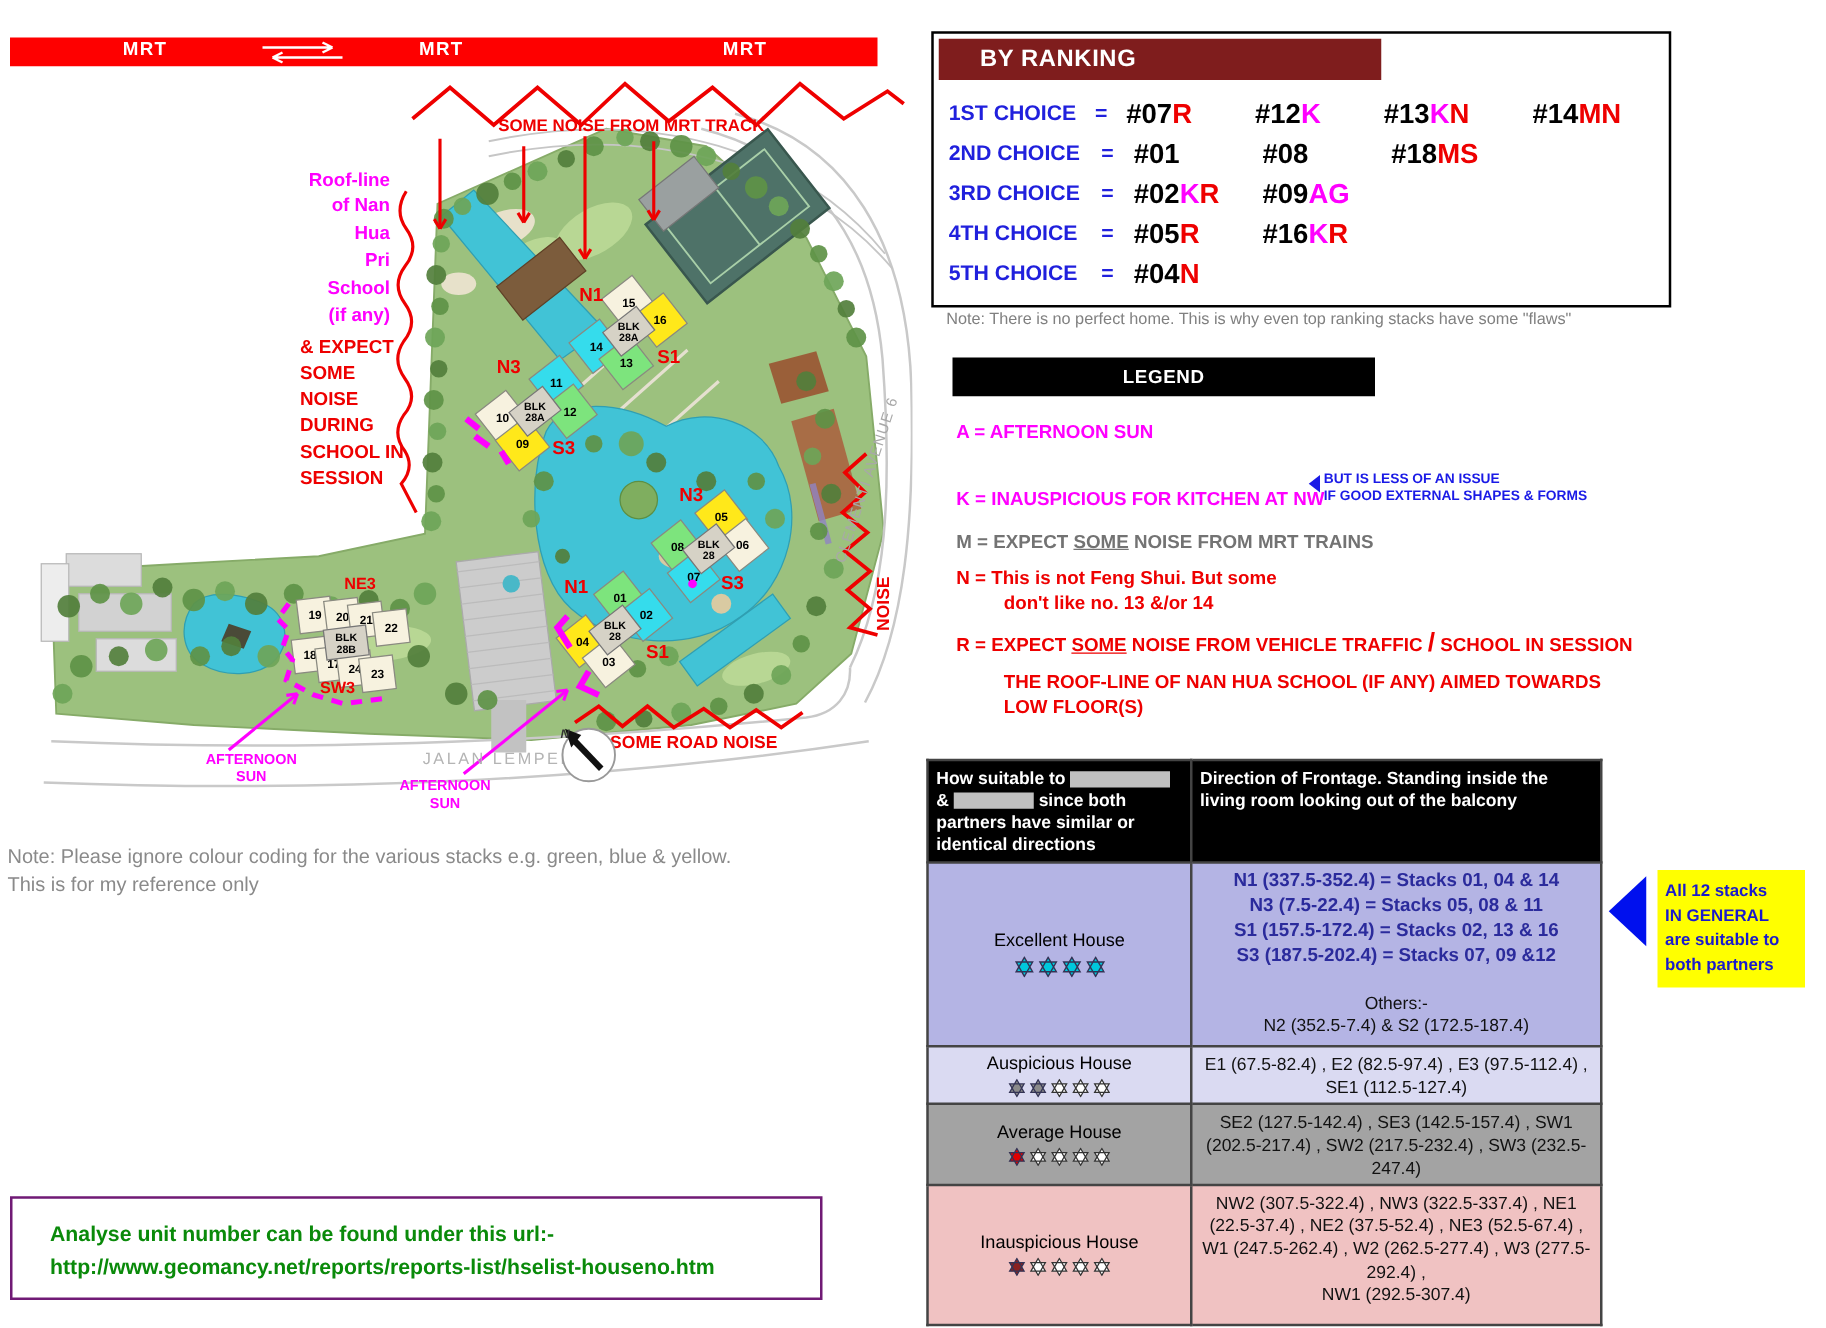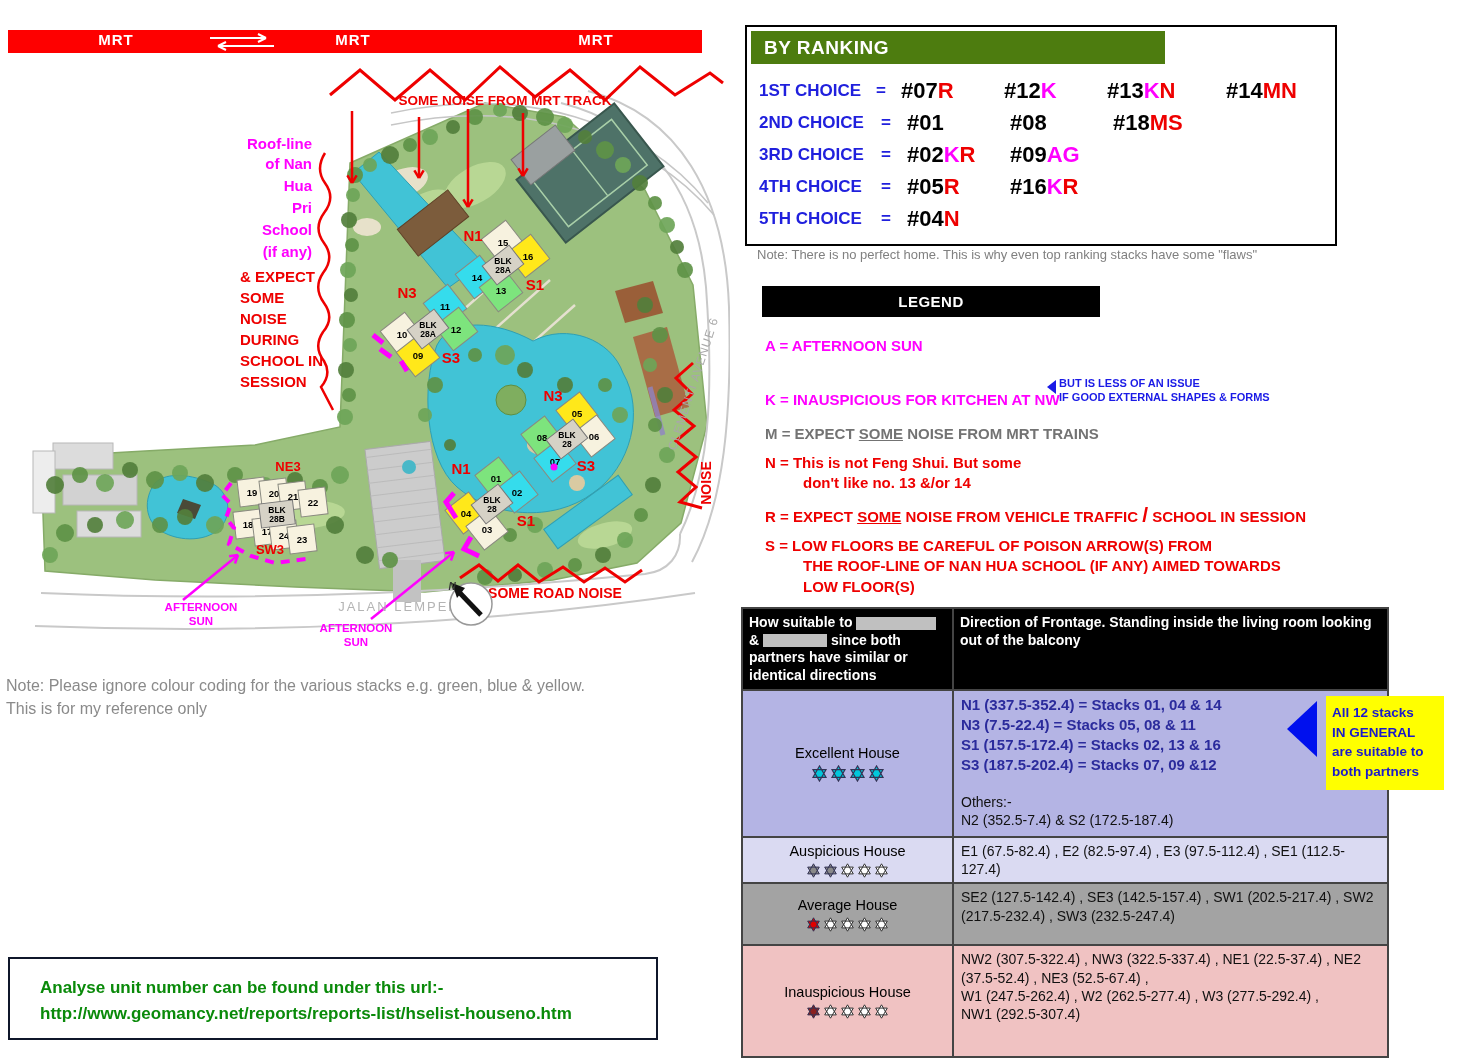--- a/index.html
+++ b/index.html
@@ -15,26 +15,26 @@
   .mrt-label { position:absolute; top:1px; width:62px; text-align:center; color:#fff;
     font-weight:bold; font-size:15px; letter-spacing:1px; }
 
   
   #site-map { left:5px; top:55px; }
   svg text { font-family:"Liberation Sans", sans-serif; }
 
   
   #bottom-note { left:6px; top:674px; font-size:16px; color:#8a8a8a; line-height:1.45;
     white-space:pre-line; }
-  #url-box { left:8px; top:957px; width:650px; height:83px; border:2px solid #0f172a;
+  #url-box { left:8px; top:957px; width:650px; height:83px; border:2px solid #701a75;
     padding:16px 10px 0 30px; color:#0a8a0a; font-weight:bold; font-size:17px; line-height:1.55; }
 
   
   #ranking-box { left:745px; top:25px; width:592px; height:221px; border:2px solid #000; background:#fff; }
-  #ranking-title-bar { position:absolute; left:4px; top:4px; width:414px; height:33px; background:#4d7c0f; }
+  #ranking-title-bar { position:absolute; left:4px; top:4px; width:354px; height:33px; background:#7f1d1d;padding-left:20px; }
   #ranking-title-bar span { display:block; color:#fff; font-weight:bold; font-size:19px;
     line-height:33px; padding-left:13px; letter-spacing:.5px; }
   #ranking-rows { position:absolute; left:12px; top:48px; right:6px; }
   .rank-row { display:flex; align-items:center; height:32px; }
   .rank-label { width:122px; font-size:17px; font-weight:bold; color:#2020dd; }
   .rank-eq { width:26px; font-size:17px; font-weight:bold; color:#2020dd; }
   .rank-entry { min-width:103px; font-size:22px; font-weight:bold; color:#000; white-space:nowrap; }
   #ranking-note { left:757px; top:247px; font-size:13px; color:#808080; }
 
   
@@ -46,29 +46,29 @@
   .seg-u { text-decoration:underline; }
   .seg-big { font-size:21px; }
   #k-annotation { left:1047px; top:377px; display:flex; align-items:flex-start; }
   #k-arrow { width:0; height:0; border-top:7px solid transparent; border-bottom:7px solid transparent;
     border-right:9px solid #1a1ae6; margin-top:3px; margin-right:3px; }
   #k-annotation .k-text { font-size:11px; font-weight:bold; color:#1a1ae6; line-height:1.25;
     white-space:pre-line; }
 
   
   #suit-table-wrap { left:741px; top:607px; }
-  table#suitability-table { border-collapse:collapse; width:648px; table-layout:fixed; }
+  table#suitability-table { border-collapse:collapse; width:541px; table-layout:fixed; }
   #suitability-table th, #suitability-table td { border:2px solid #444; }
   #suitability-table th { background:#000; color:#fff; font-size:14px; font-weight:bold;
     text-align:left; vertical-align:top; padding:5px 6px; line-height:1.25; }
   th.col1 { width:211px; }
   .redact { display:inline-block; background:#c0c0c0; height:13px; vertical-align:middle; }
   .redact.r1 { width:80px; } .redact.r2 { width:64px; }
   td.label-cell { text-align:center; vertical-align:middle; font-size:14.5px; padding:1px; }
-  td.content-cell { vertical-align:top; padding:4px 7px; font-size:14px; line-height:1.3; }
+  td.content-cell { vertical-align:top; padding:4px 7px; font-size:14px; line-height:1.3;text-align:center; }
   .bold-line { color:#2b2b9c; font-weight:bold; font-size:15px; line-height:1.33; }
   .plain-line { color:#111; }
   .spacer-line { height:18px; }
   .stars { margin-top:4px; line-height:0; }
   .stars svg { margin:0 1px; }
 
   
   #side-note { left:1326px; top:696px; width:118px; height:94px; background:#ffff00;
     padding:7px 6px; color:#1a1acc; font-weight:bold; font-size:13.5px; line-height:1.45;
     white-space:pre-line; }
@@ -477,21 +477,20 @@
       <div><span>M  =  </span><span>EXPECT </span><span class="seg-u">SOME</span><span> NOISE FROM MRT TRAINS</span></div>
     </div>
     <div class="legend-item" style="top: 125px; color: rgb(238, 0, 0);">
       <div><span>N  =  </span><span>This is not Feng Shui. But some</span></div>
       <div class="legend-extra"><span>don't like no. 13 &amp;/or 14</span></div>
     </div>
     <div class="legend-item" style="top: 173px; color: rgb(238, 0, 0);">
       <div><span>R  =  </span><span>EXPECT </span><span class="seg-u">SOME</span><span> NOISE FROM VEHICLE TRAFFIC </span><span class="seg-big">/</span><span> SCHOOL IN SESSION</span></div>
     </div>
     <div class="legend-item" style="top: 208px; color: rgb(238, 0, 0);">
-      <div><span>S  =  </span><span>LOW FLOORS BE CAREFUL OF POISON ARROW(S) FROM</span></div>
       <div class="legend-extra"><span>THE ROOF-LINE OF NAN HUA SCHOOL (IF ANY) AIMED TOWARDS</span></div>
       <div class="legend-extra"><span>LOW FLOOR(S)</span></div>
     </div>
   </div>
 <div class="abs" id="k-annotation">
   <div id="k-arrow"></div>
   <div class="k-text">BUT IS LESS OF AN ISSUE
 IF GOOD EXTERNAL SHAPES &amp; FORMS</div>
 </div>
 

